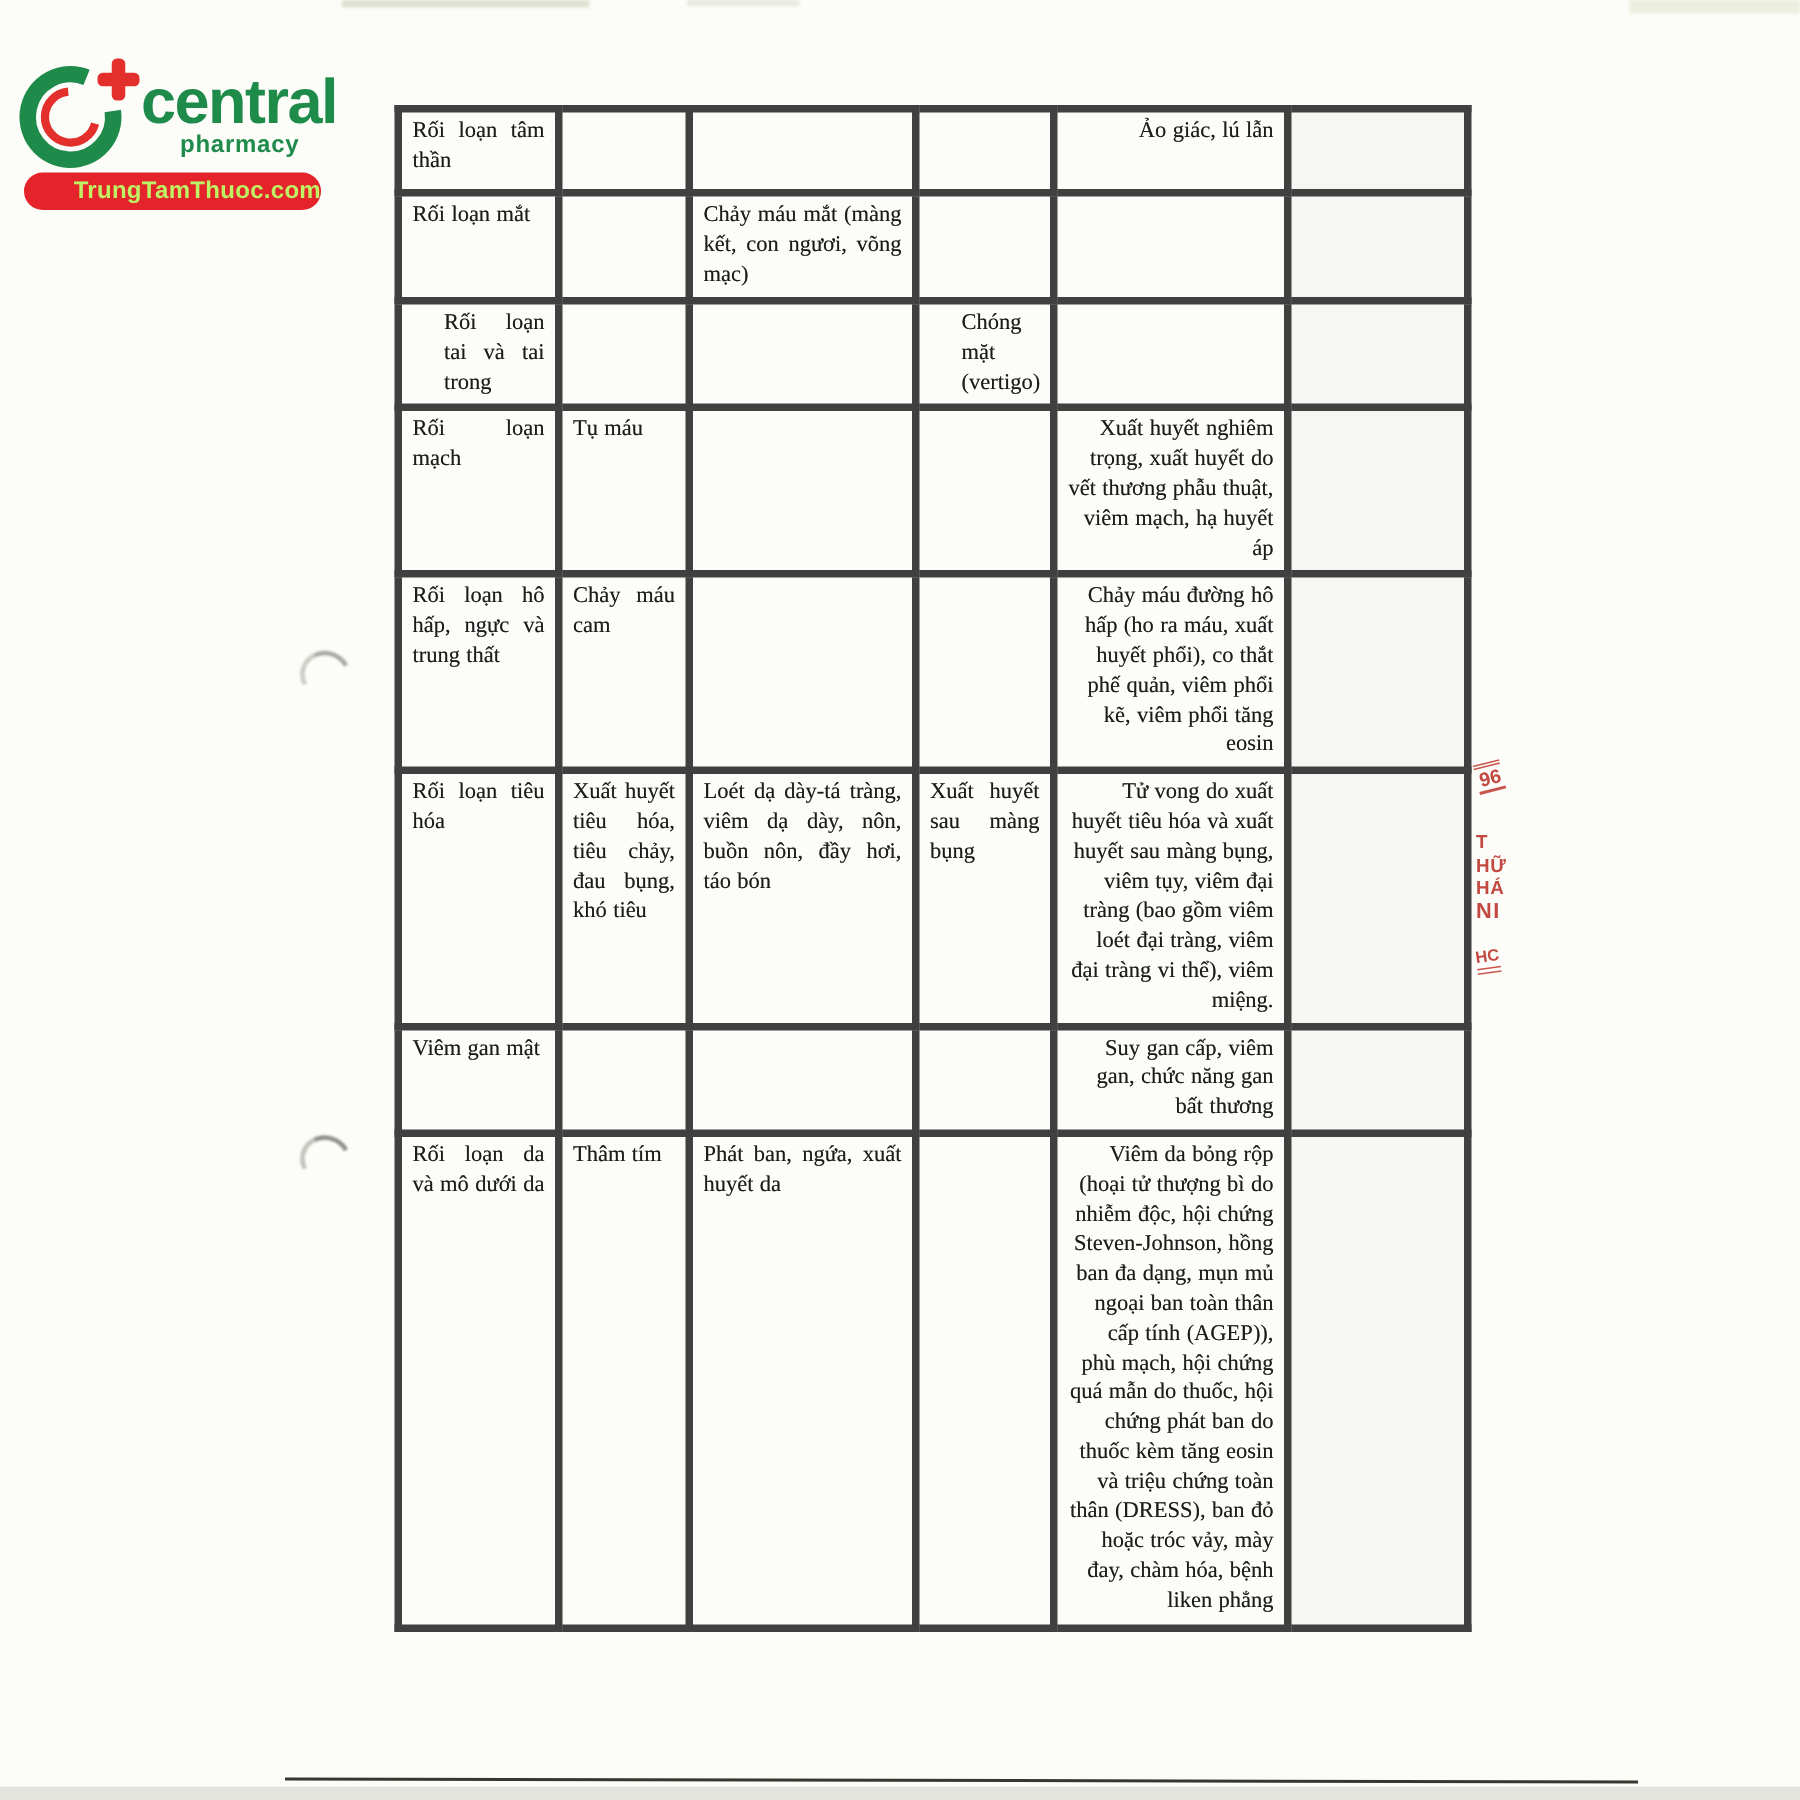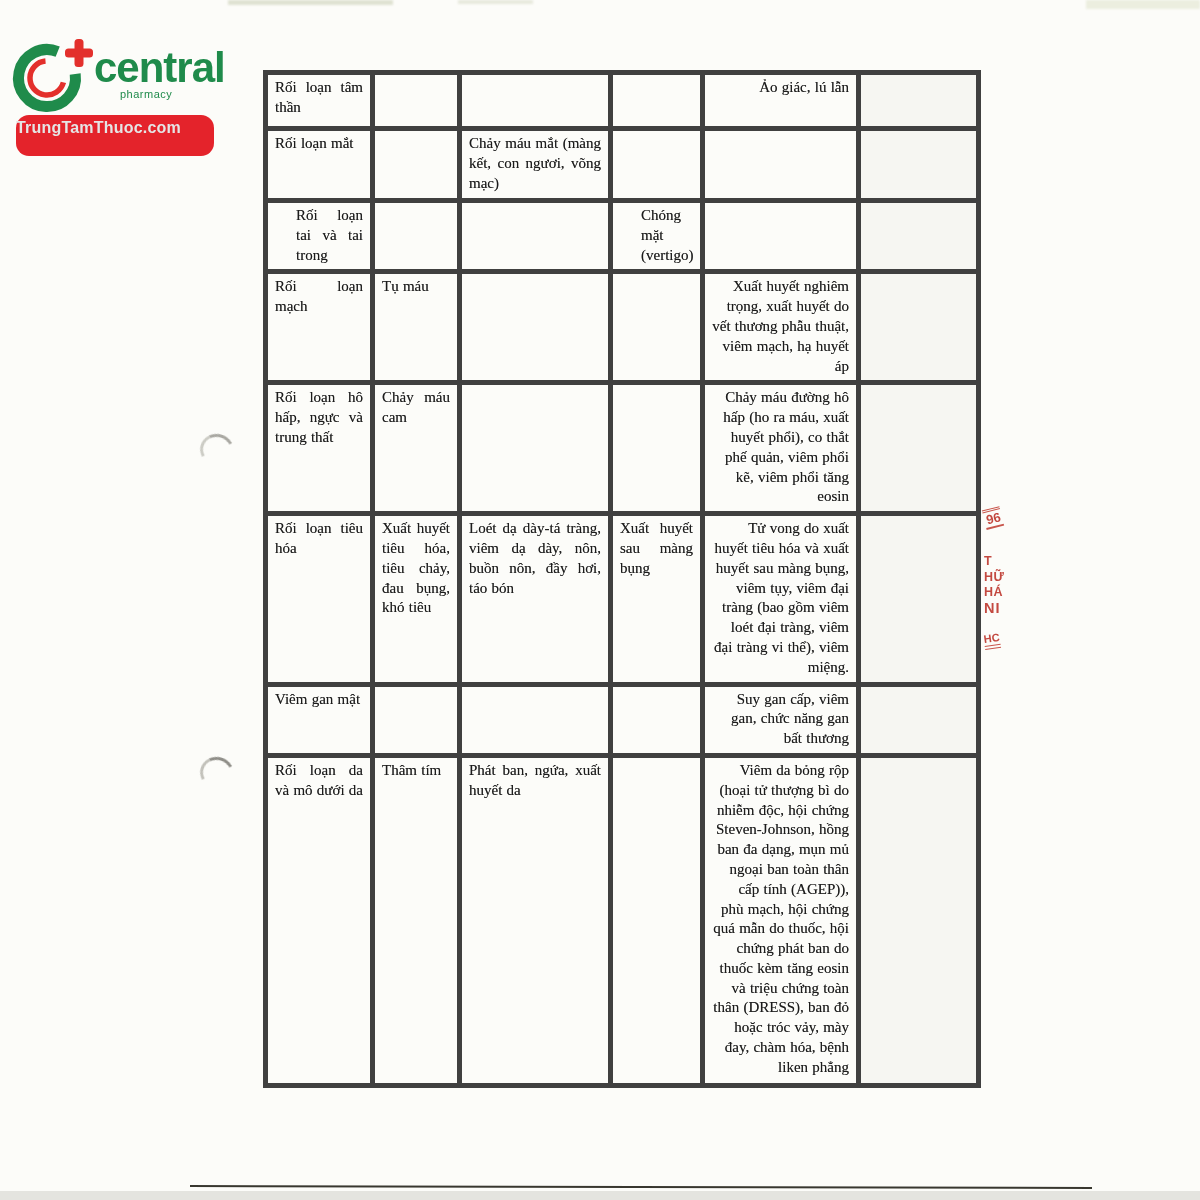--- a/index.html
+++ b/index.html
@@ -12,27 +12,27 @@
   
   .logo { position:absolute; left:10px; top:38px; width:220px; height:110px; }
   .brand-name {
     position:absolute; left:84px; top:6px;
     font-family:"Liberation Sans","DejaVu Sans",sans-serif;
     font-weight:bold; font-size:42px; letter-spacing:-1px; color:#1f8b4b;
   }
   .brand-tagline {
     position:absolute; left:110px; top:50px;
     font-family:"Liberation Sans","DejaVu Sans",sans-serif;
-    font-weight:normal; font-size:11px; letter-spacing:.5px; color:#1f8b4b;
+    font-weight:bold; font-size:16px; letter-spacing:.5px; color:#1f8b4b;
   }
   .website-pill {
-    position:absolute; left:6px; top:77px; width:198px; height:41px;
+    position:absolute; left:6px; top:77px; width:198px; height:25px;
     background:#e4232b; border-radius:13px;
-    color:#e5e5e5; font-family:"Liberation Sans","DejaVu Sans",sans-serif;
-    font-weight:bold; font-size:16px; line-height:25px; text-align:left;
+    color:#bef264; font-family:"Liberation Sans","DejaVu Sans",sans-serif;
+    font-weight:bold; font-size:16px; line-height:25px; text-align:right;
     letter-spacing:.2px;
   }
   
   table.adr {
     position:absolute; left:263px; top:70px; width:713px;
     border-collapse:collapse; table-layout:fixed;
     border:2px solid #3c3b38;
   }
   table.adr td {
     border:5px solid #404040;

